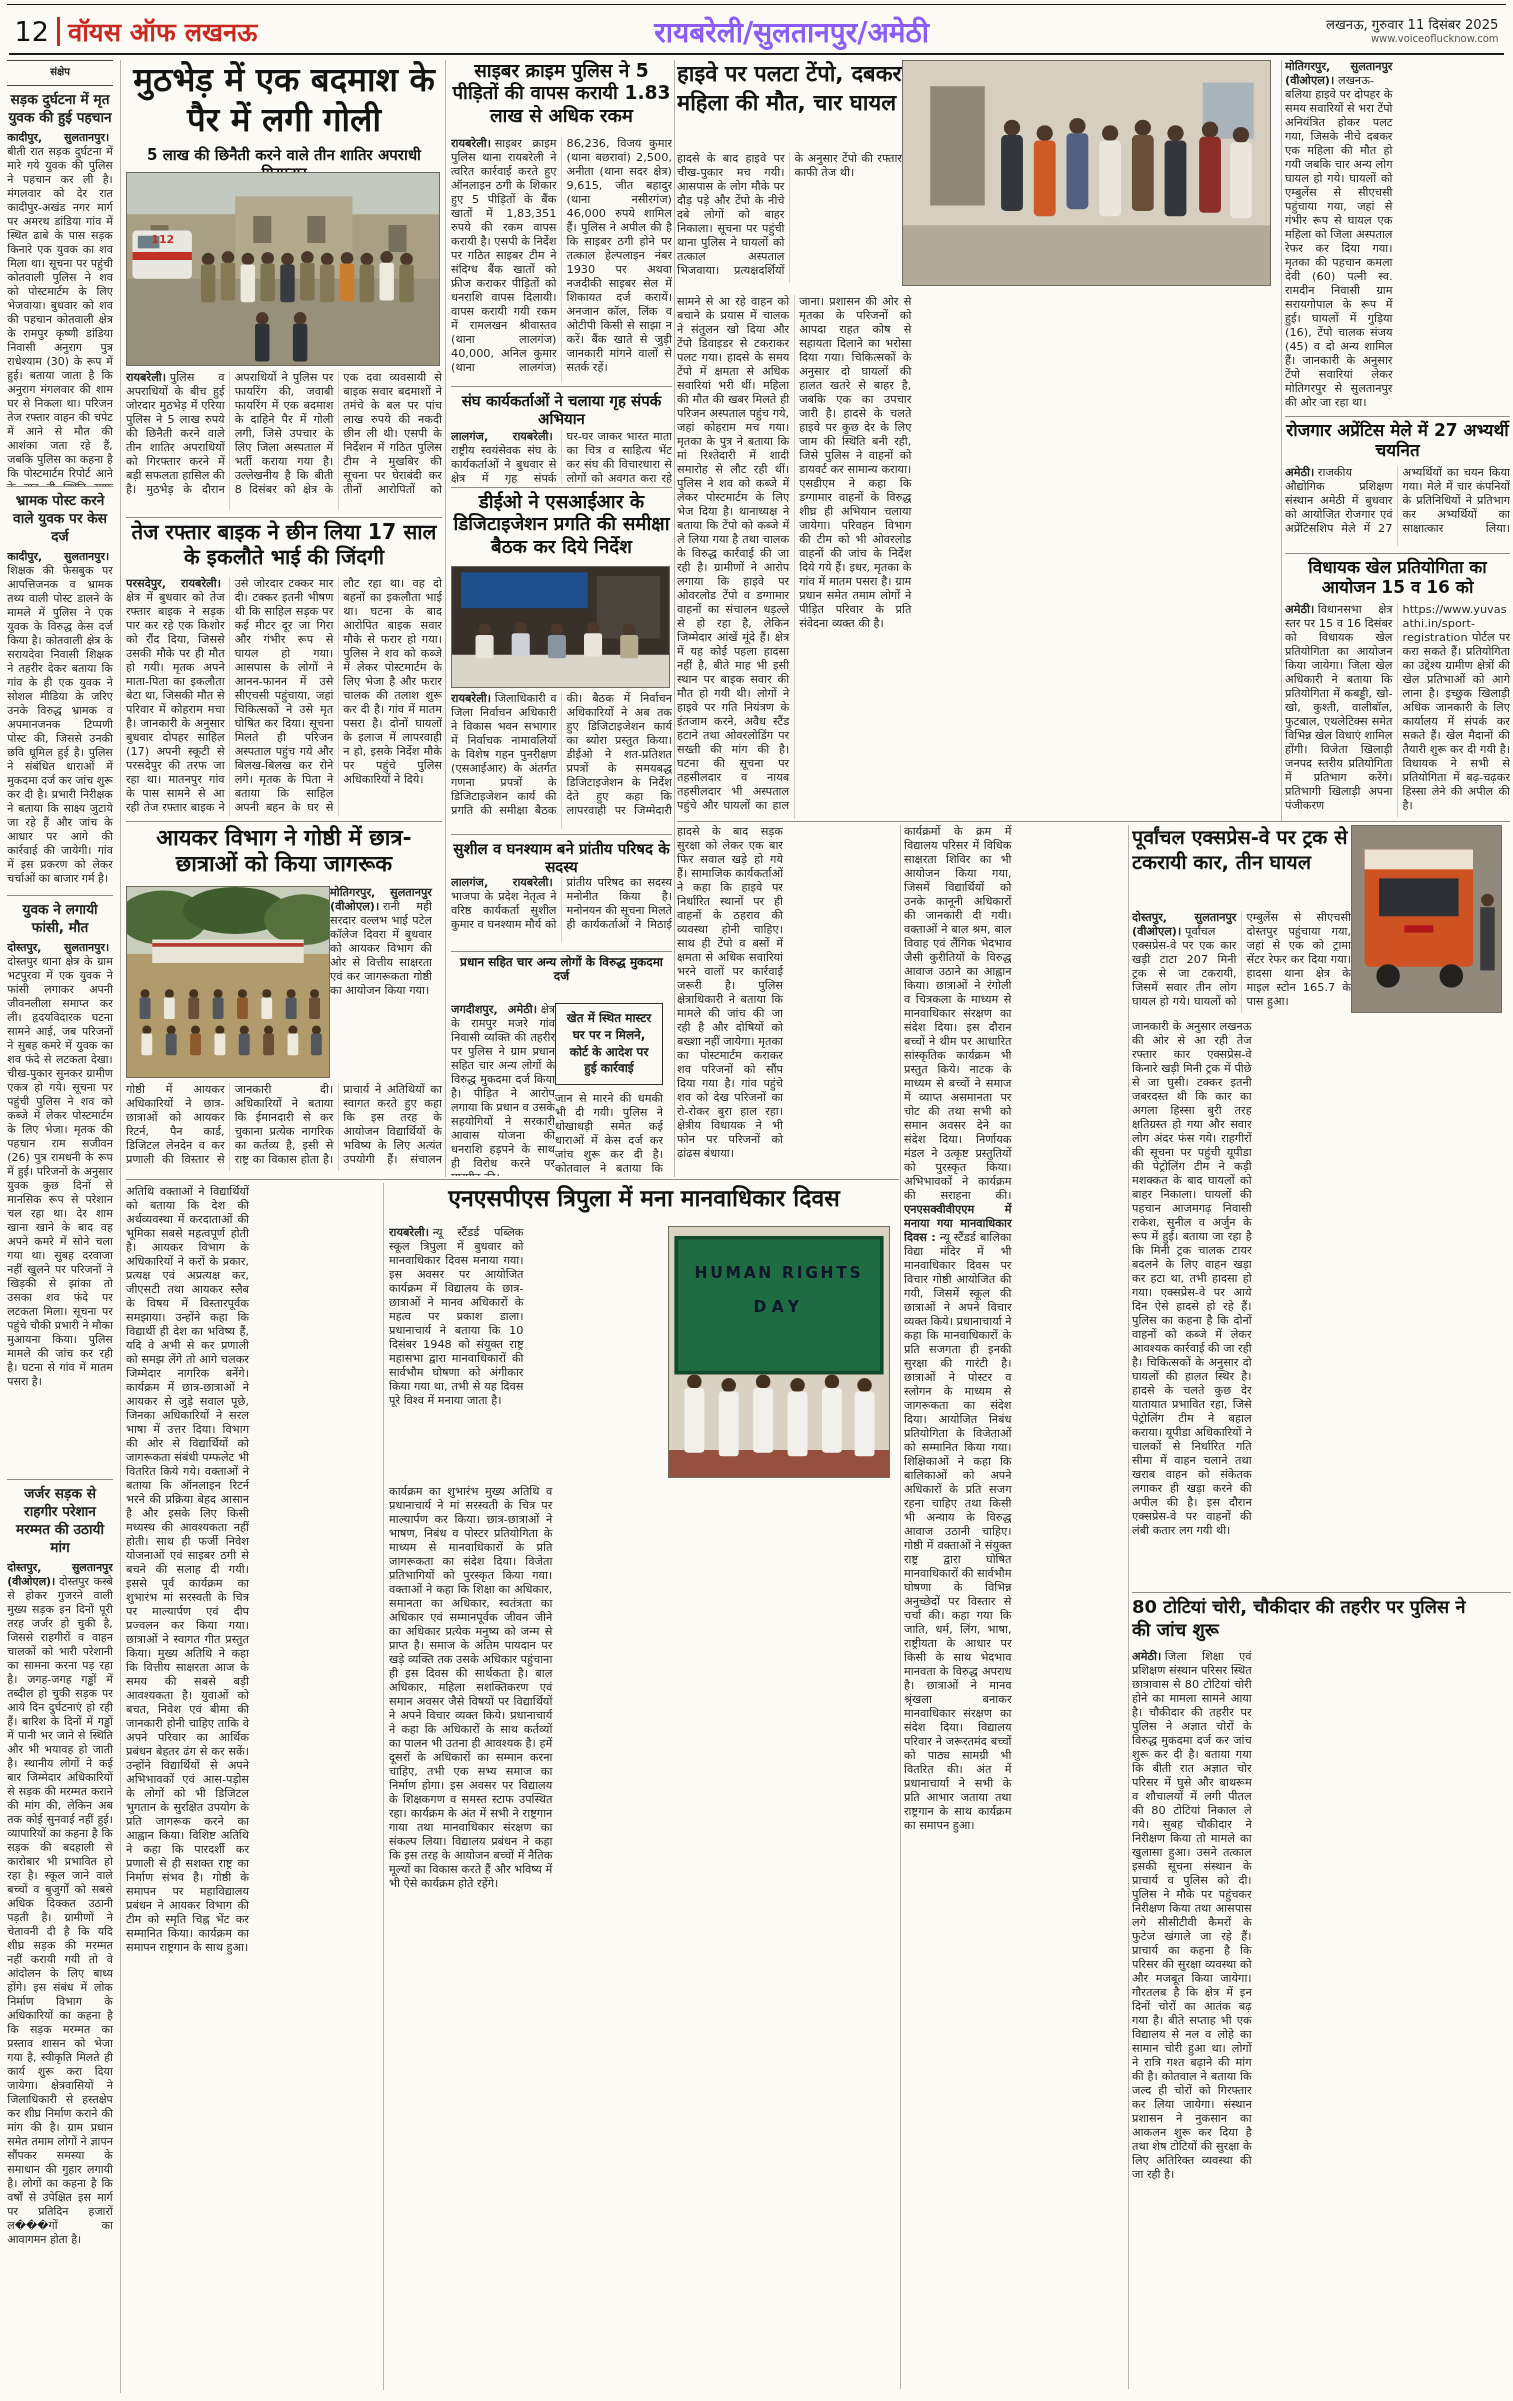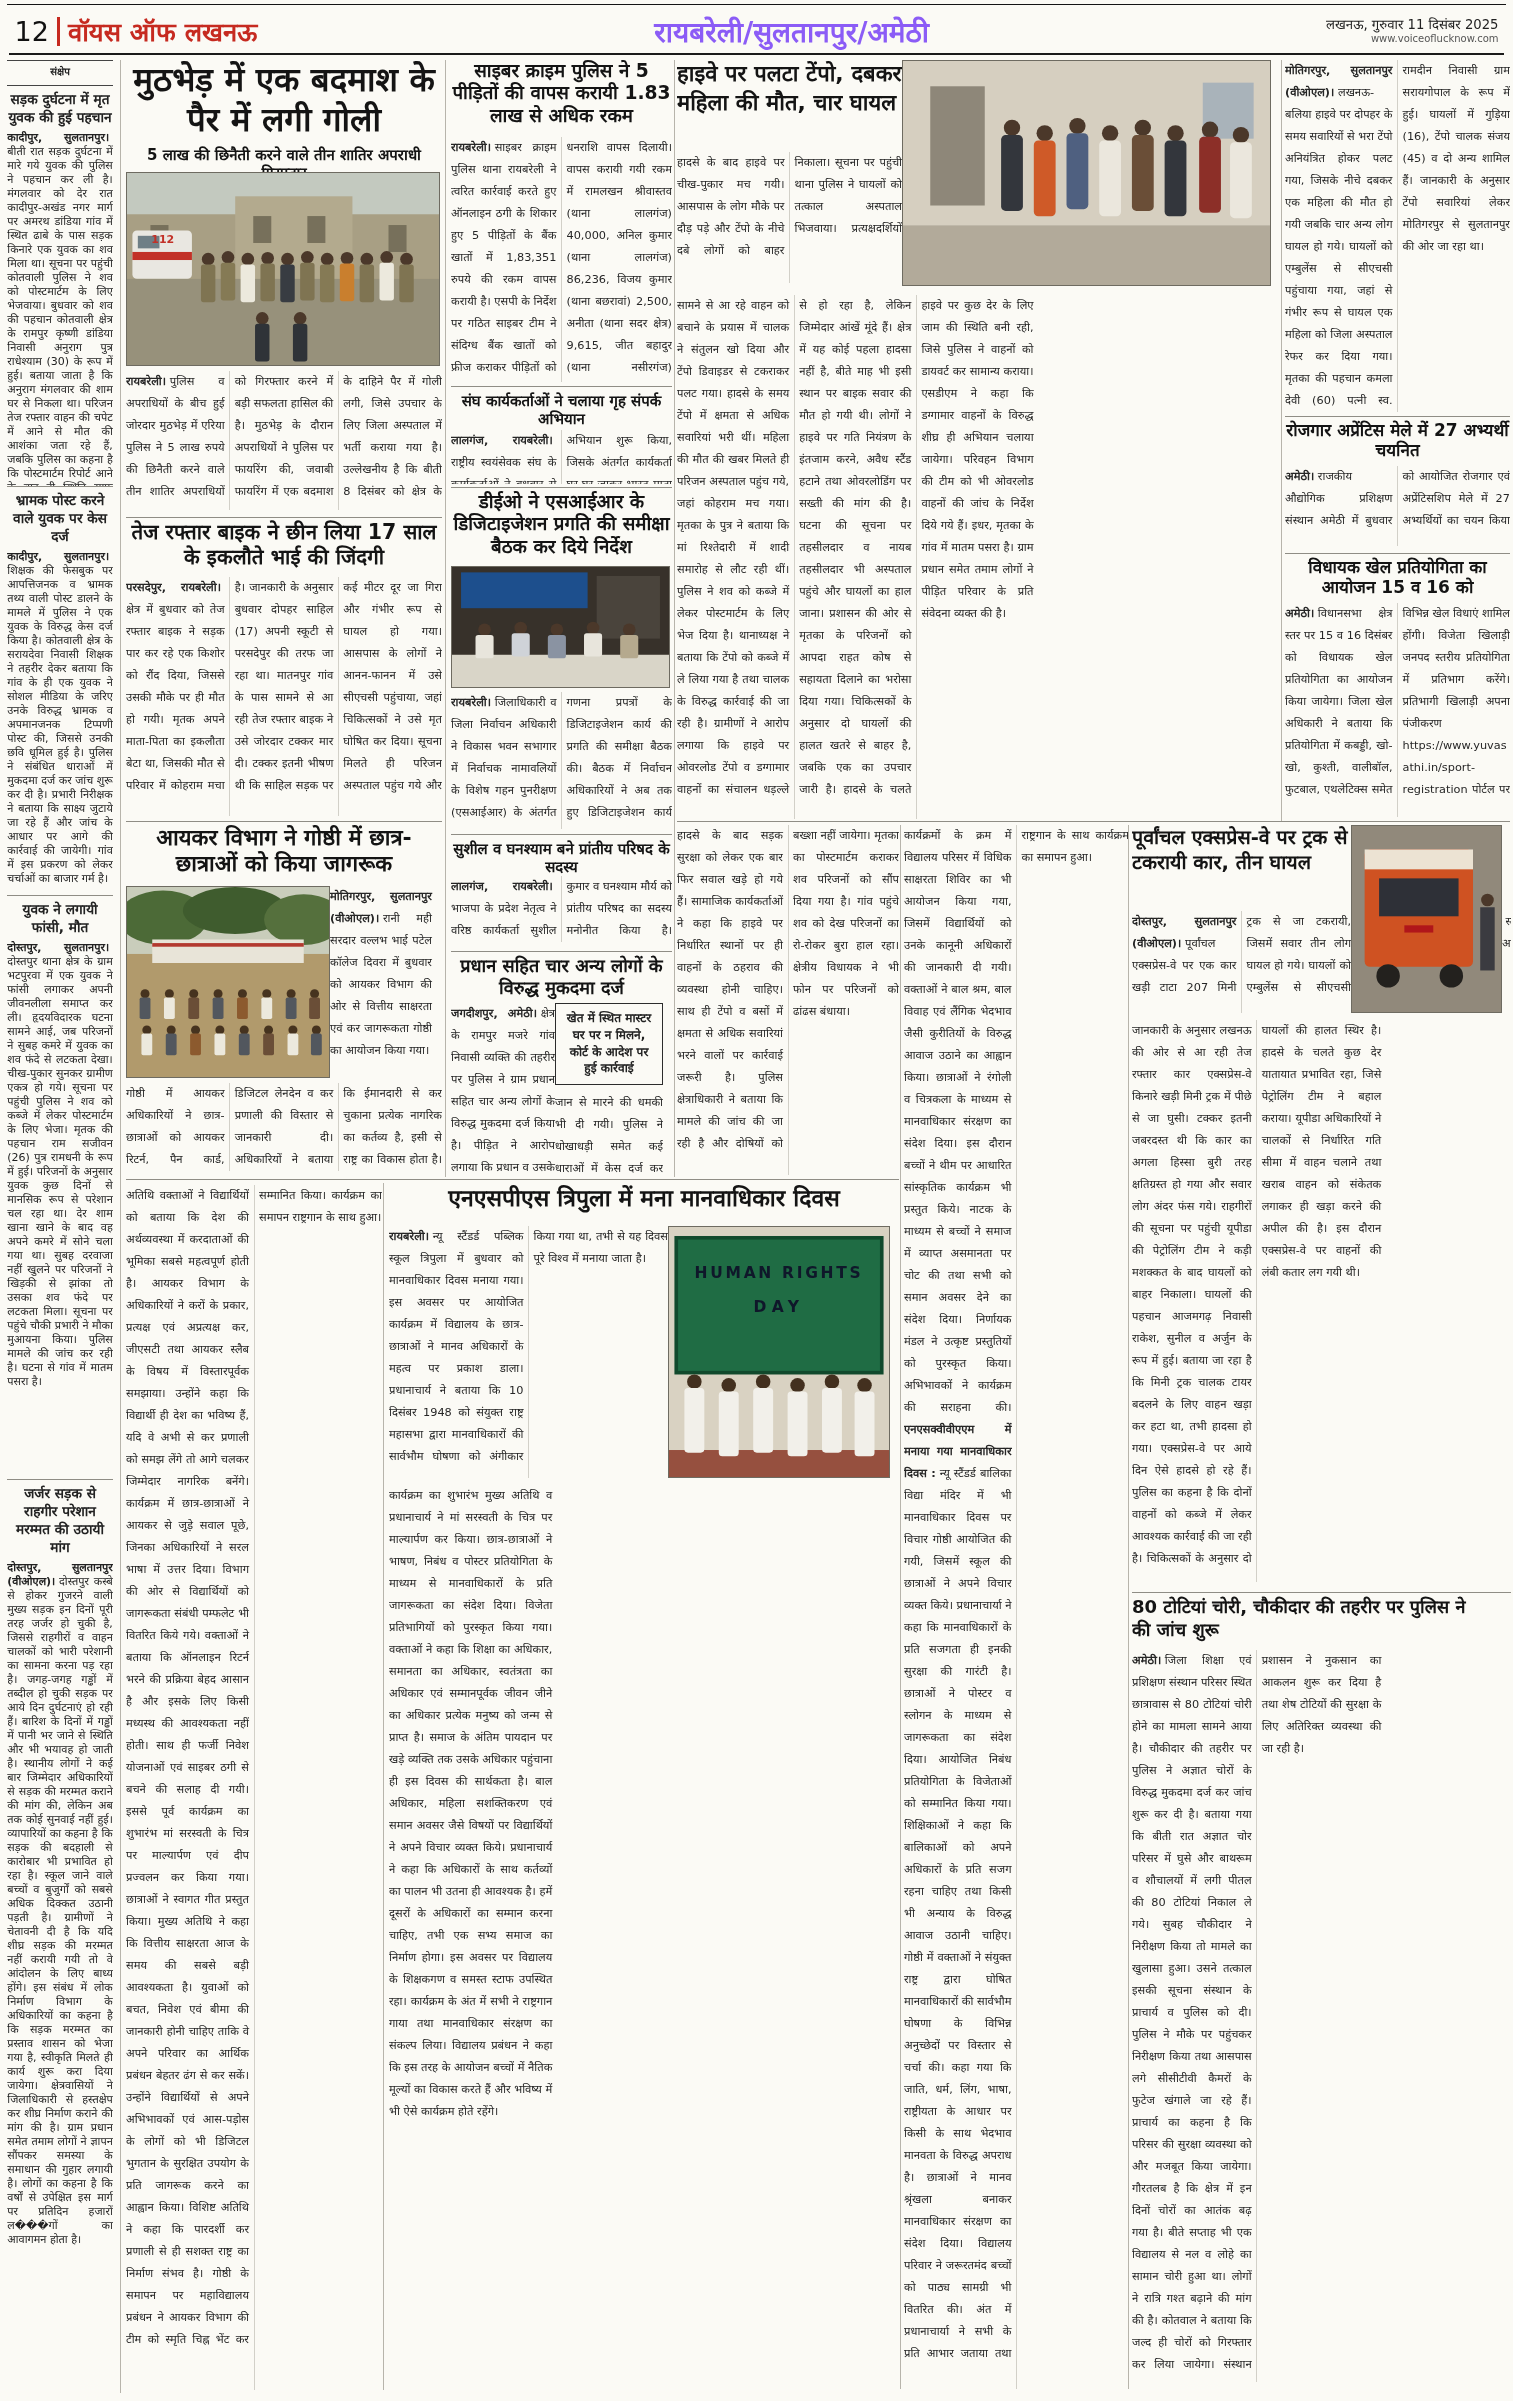--- a/index.html
+++ b/index.html
@@ -3,21 +3,21 @@
 <meta charset="utf-8">
 <style>
   *{margin:0;padding:0;box-sizing:border-box}
   html,body{background:#e9e7e1}
   body{font-family:"DejaVu Sans",sans-serif;color:#222}
   #page{position:relative;width:1513px;height:2401px;background:#fbfaf5;margin:0 auto;overflow:hidden}
   .abs{position:absolute;overflow:hidden}
   .vline{position:absolute;width:0.9px;background:#b7b4ab}
   .hline{position:absolute;height:0.9px;background:#8f8d85}
   .hl{font-weight:bold;color:#141414}
-  .bt{font-size:11.3px;line-height:22px;text-align:justify;color:#262626;column-gap:10px;column-rule:0.9px solid #d2d0c8;column-fill:auto;word-break:break-word}
+  .bt{font-size:11.3px;line-height:14px;text-align:justify;color:#262626;column-gap:10px;column-rule:0.9px solid #d2d0c8;column-fill:auto;word-break:break-word}
   .c2{column-count:2}.c3{column-count:3}.c5{column-count:5}
   .dl{font-weight:bold;margin-right:3.7px}
   .photo{position:relative;border:0.9px solid #6e6b61;background:#9a958a;overflow:hidden}
   .photo svg{display:block;width:100%;height:100%}
   .plabel{position:absolute;color:#0f172a;font-weight:bold;text-align:center}
 
   
   #masthead{left:9px;top:9px;width:1495px;height:46px;display:flex;justify-content:space-between;align-items:center;border-bottom:2.7px solid #1a1a1a;padding:0 5.5px}
   .mh-left{display:flex;align-items:center;gap:8.2px}
   .pageno{font-size:27px;font-weight:normal;color:#111}
@@ -261,21 +261,21 @@
     <div class="bt c2" style="height:137px;margin-top:4.6px">
       <span class="dl">रायबरेली।</span><span>जिलाधिकारी व जिला निर्वाचन अधिकारी ने विकास भवन सभागार में निर्वाचक नामावलियों के विशेष गहन पुनरीक्षण (एसआईआर) के अंतर्गत गणना प्रपत्रों के डिजिटाइजेशन कार्य की प्रगति की समीक्षा बैठक की। बैठक में निर्वाचन अधिकारियों ने अब तक हुए डिजिटाइजेशन कार्य का ब्योरा प्रस्तुत किया। डीईओ ने शत-प्रतिशत प्रपत्रों के समयबद्ध डिजिटाइजेशन के निर्देश देते हुए कहा कि लापरवाही पर जिम्मेदारी तय की जायेगी। बीएलओ घर-घर जाकर प्रपत्र एकत्र करें तथा पोर्टल पर अपलोड करायें। बैठक में उप जिला निर्वाचन अधिकारी, समस्त एसडीएम व तहसीलदार उपस्थित रहे।</span>
     </div>
     <div class="hl hx sub-rule" style="font-size:15px;height:42px">सुशील व घनश्याम बने प्रांतीय परिषद के सदस्य</div>
     <div class="bt c2" style="height:66px">
       <span class="dl">लालगंज, रायबरेली।</span><span>भाजपा के प्रदेश नेतृत्व ने वरिष्ठ कार्यकर्ता सुशील कुमार व घनश्याम मौर्य को प्रांतीय परिषद का सदस्य मनोनीत किया है। मनोनयन की सूचना मिलते ही कार्यकर्ताओं ने मिठाई बांटकर खुशी का इजहार किया। दोनों नेताओं ने इसे संगठन का सम्मान बताया।</span>
     </div>
   </section>
 
   <section class="abs" style="left:451px;top:955px;width:221px;height:221px">
-    <h2 class="hl hx" style="font-size:18px;height:44px">प्रधान सहित चार अन्य लोगों के विरुद्ध मुकदमा दर्ज</h2>
+    <h2 class="hl hx" style="font-size:12px;height:44px">प्रधान सहित चार अन्य लोगों के विरुद्ध मुकदमा दर्ज</h2>
     <div class="row" style="margin-top:3.7px;height:170px">
       <div class="bt" style="width:104px;height:170px">
         <span class="dl">जगदीशपुर, अमेठी।</span><span>क्षेत्र के रामपुर मजरे गांव निवासी व्यक्ति की तहरीर पर पुलिस ने ग्राम प्रधान सहित चार अन्य लोगों के विरुद्ध मुकदमा दर्ज किया है। पीड़ित ने आरोप लगाया कि प्रधान व उसके सहयोगियों ने सरकारी आवास योजना की धनराशि हड़पने के साथ ही विरोध करने पर मारपीट की।</span>
       </div>
       <div style="width:108px;height:170px;overflow:hidden">
         <div class="newsbox">खेत में स्थित मास्टर घर पर न मिलने, कोर्ट के आदेश पर हुई कार्रवाई</div>
         <div class="bt">जान से मारने की धमकी भी दी गयी। पुलिस ने धोखाधड़ी समेत कई धाराओं में केस दर्ज कर जांच शुरू कर दी है। कोतवाल ने बताया कि जांच के आधार पर आगे की कार्रवाई की जायेगी।</div>
       </div>
     </div>
   </section>

